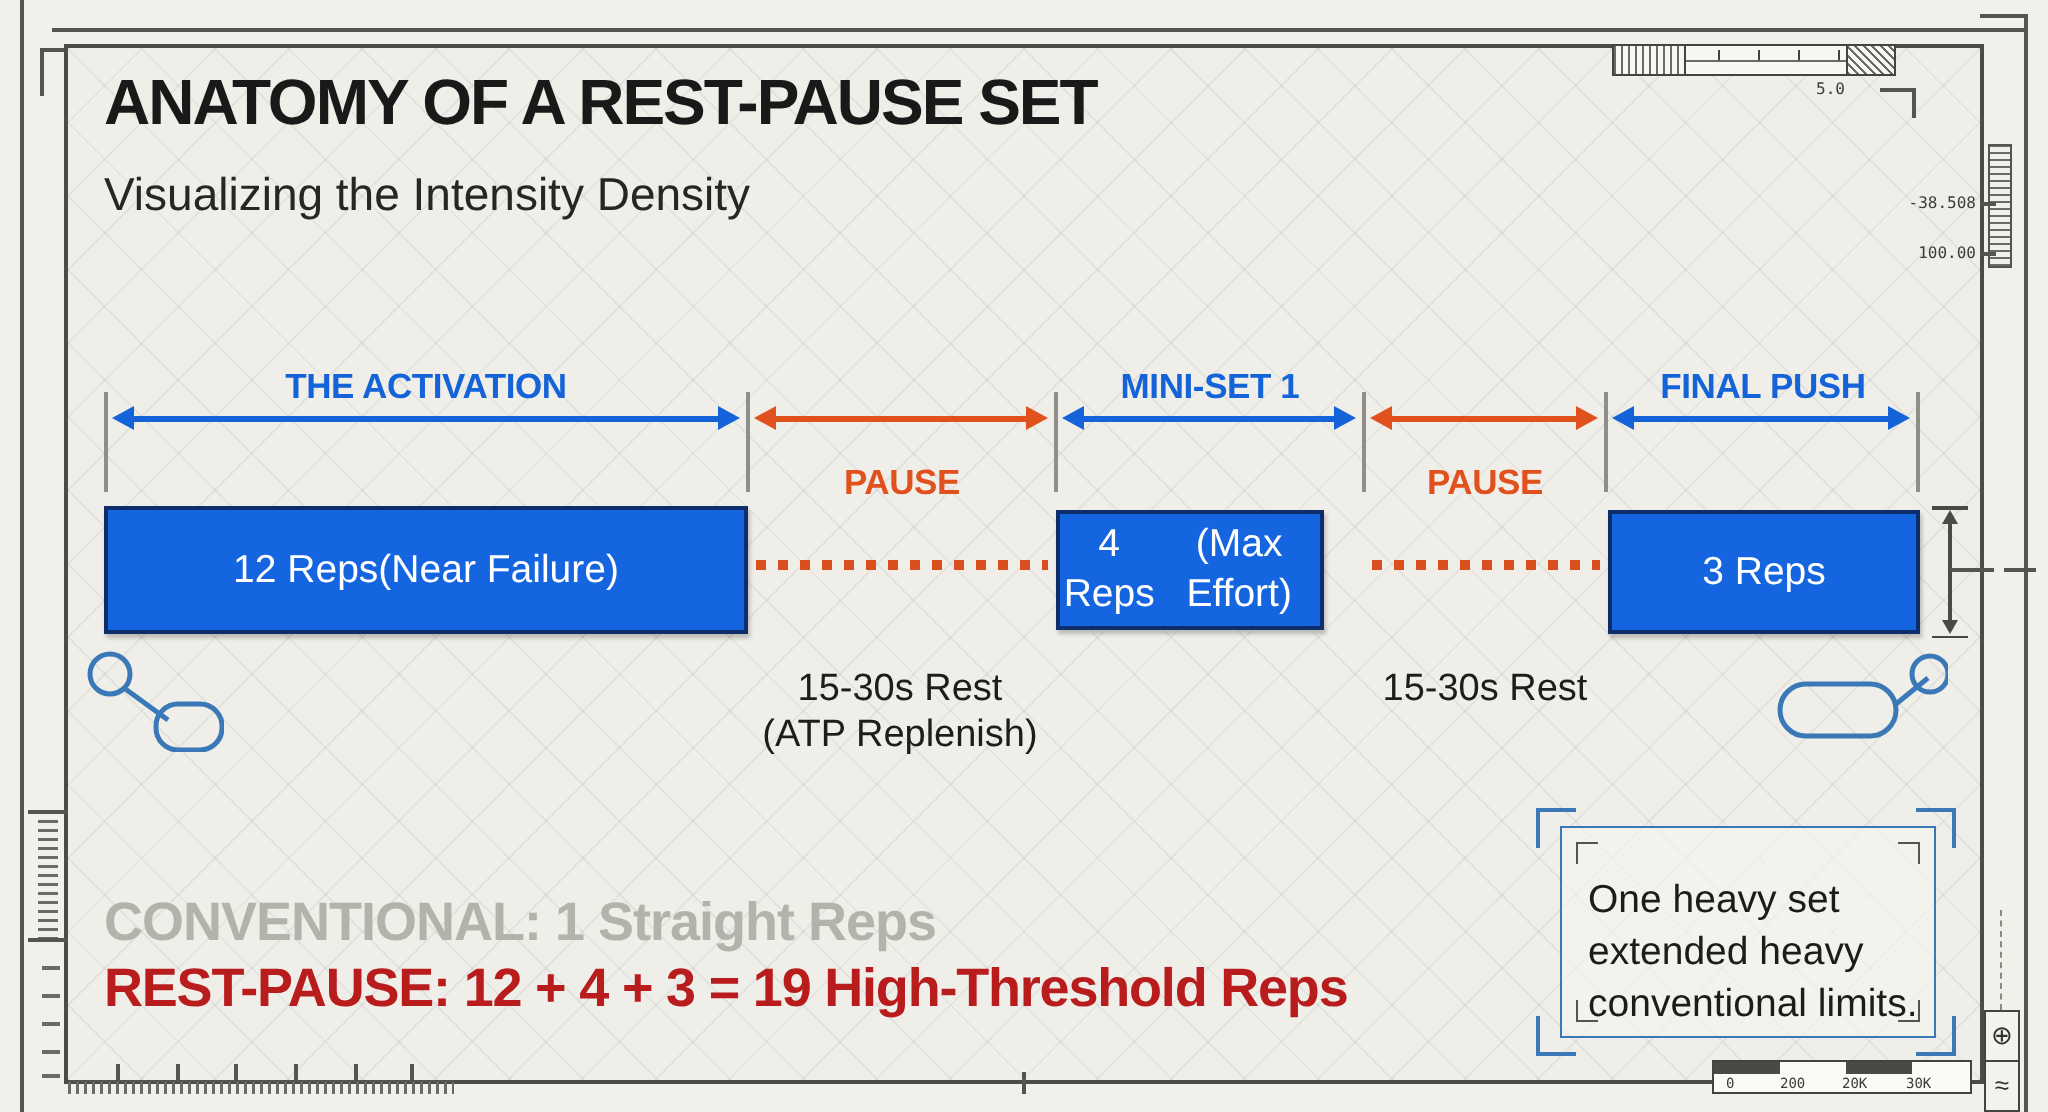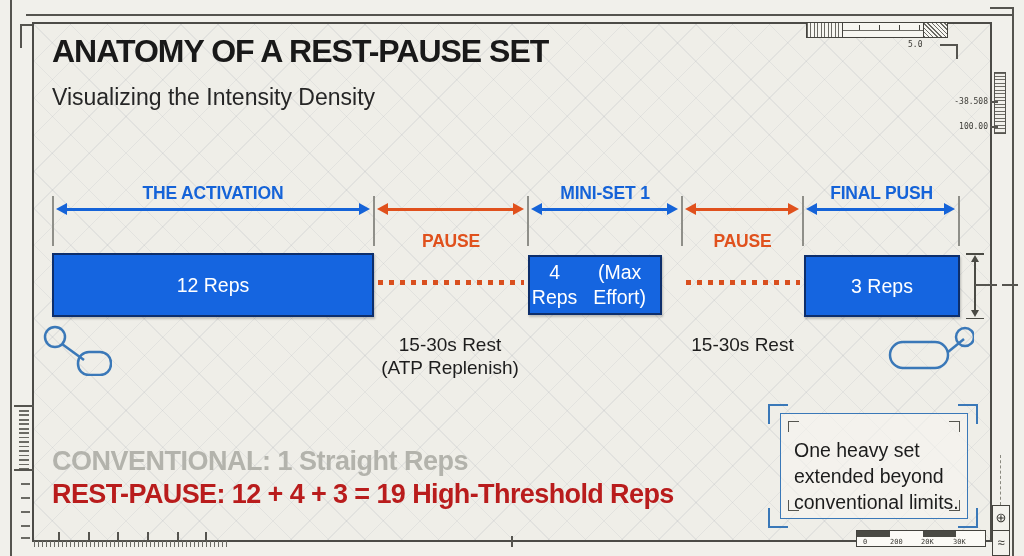--- a/index.html
+++ b/index.html
@@ -176,20 +176,21 @@
     </div>
   <div class="seg-arrow orange" style="left:685px; width:114px;">
       <div class="shaft"></div>
     </div>
   <div class="seg-arrow blue" style="left:806px; width:149px;">
       <div class="shaft"></div>
     </div>
 
   <div class="rep-box" style="left:52px; top:253px; width:322px; height:64px;">
     <div>12 Reps</div>
+    <div>(Near Failure)</div>
   </div>
   <div class="rep-box" style="left:528px; top:255px; width:134px; height:60px;">
     <div>4 Reps</div>
     <div>(Max Effort)</div>
   </div>
   <div class="rep-box" style="left:804px; top:255px; width:156px; height:62px;">
     <div>3 Reps</div>
   </div>
 
   <div class="dotted" style="left:378px; width:146px;"></div>
@@ -231,21 +232,21 @@
   <div class="co-cb b-tr" style="left:958px; top:404px;"></div>
   <div class="co-cb b-bl" style="left:768px; top:508px;"></div>
   <div class="co-cb b-br" style="left:958px; top:508px;"></div>
   <div class="callout-rect"></div>
   <div class="in-cb i-tl" style="left:788px; top:421px;"></div>
   <div class="in-cb i-tr" style="left:949px; top:421px;"></div>
   <div class="in-cb i-bl" style="left:788px; top:500px;"></div>
   <div class="in-cb i-br" style="left:949px; top:500px;"></div>
   <div class="callout-text">
     <div>One heavy set</div>
-    <div>extended beyond</div>
+    <div>extended heavy</div>
     <div>conventional limits.</div>
   </div>
 
   <div class="left-ruler"></div>
   <div class="line" style="left:14px; top:405px; width:20px; height:1.5px;"></div>
   <div class="line" style="left:14px; top:469px; width:20px; height:1.5px;"></div>
   <div class="ltick" style="top:483px;"></div>
   <div class="ltick" style="top:497px;"></div>
   <div class="ltick" style="top:511px;"></div>
   <div class="ltick" style="top:525px;"></div>

